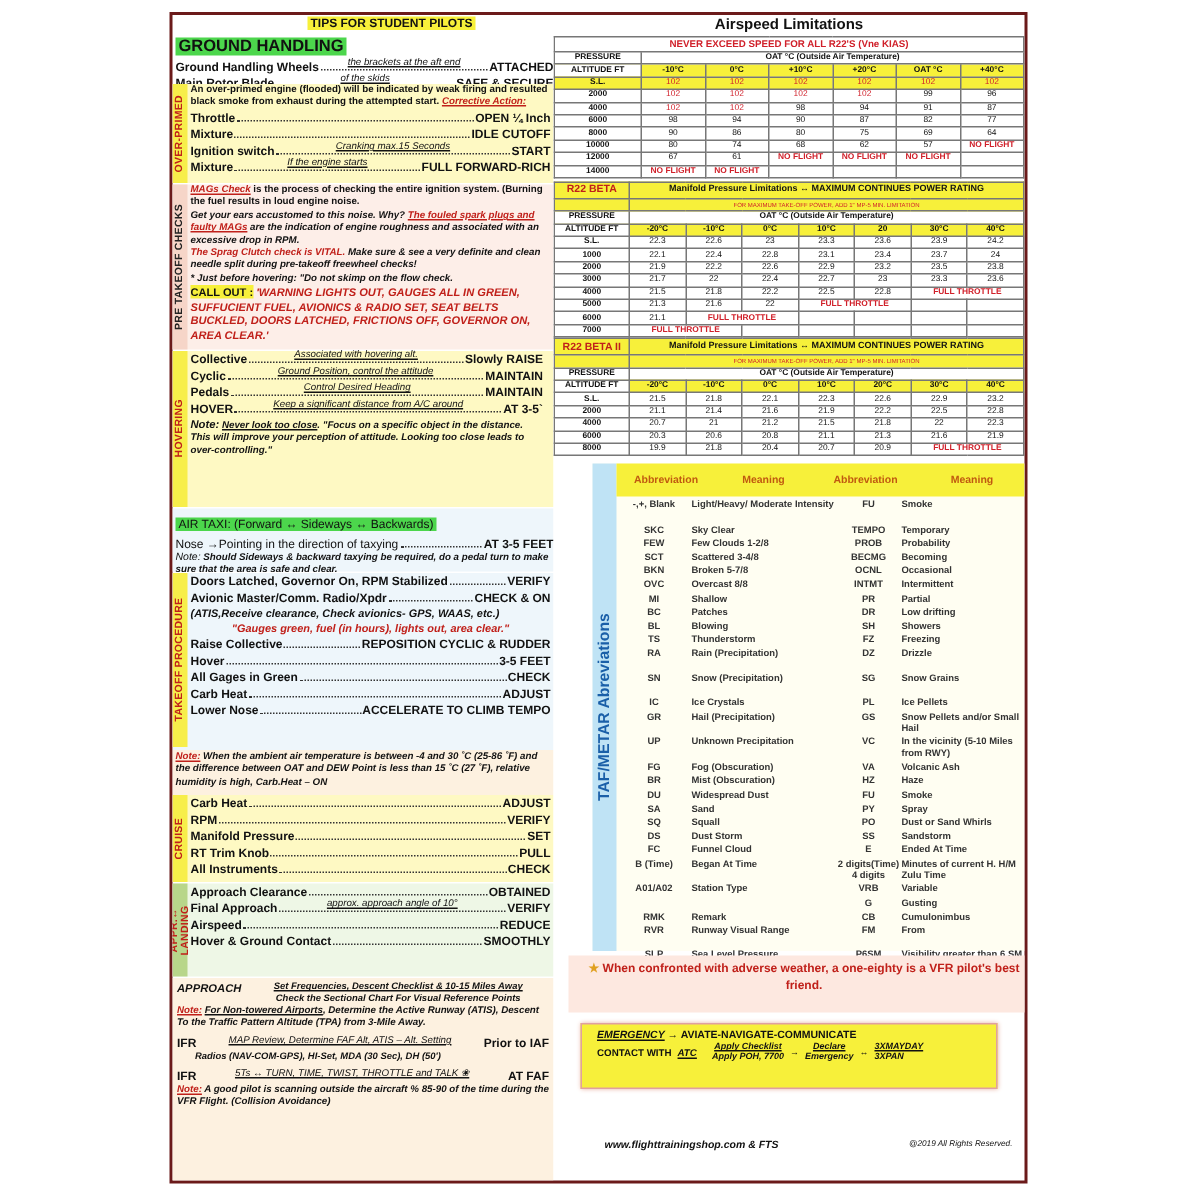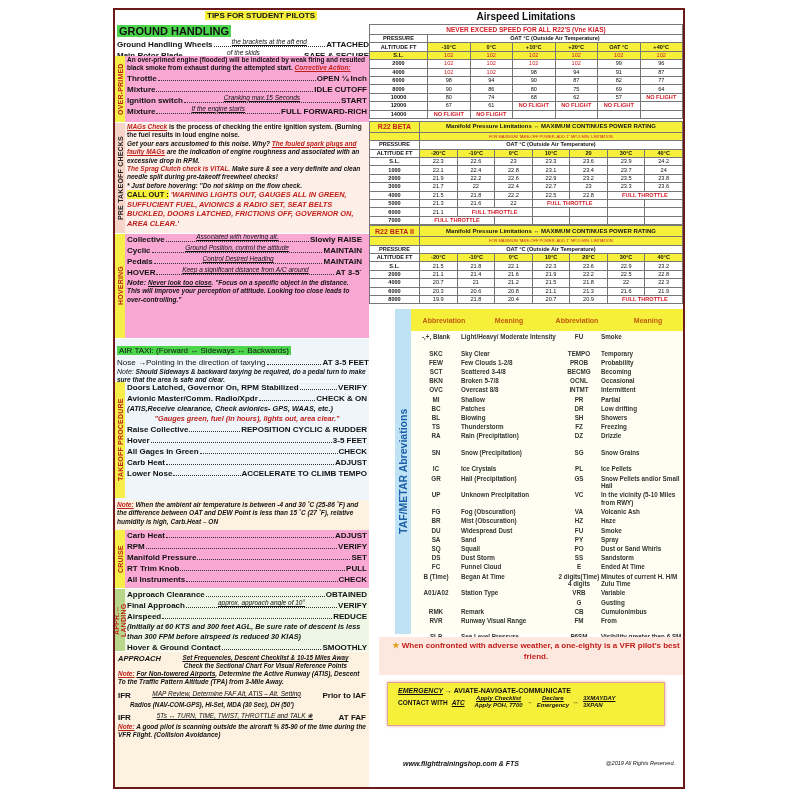--- a/index.html
+++ b/index.html
@@ -37,21 +37,21 @@
 .taf-body{position:absolute;left:16px;top:24px;right:0;bottom:0}
 .tr{display:flex;font-size:6.3px;line-height:7.6px;font-weight:bold;color:#333}
 .tr .a{width:50px;text-align:center}
 .tr .m{width:96px}
 .tr .a2{width:44px;text-align:center}
 .tr .m2{flex:1}
 .advice{position:absolute;left:10px;top:627px;width:314px;height:38px;background:#fde8e0;color:#c0201a;font-weight:bold;font-size:8px;text-align:center;line-height:11px;padding-top:3px}
 .emerg{position:absolute;left:18px;top:672px;width:278px;height:44px;background:#f7f03a;border:1px solid #e0a0a0;box-shadow:0 0 3px #e8b0a0;font-size:7px;font-weight:bold;padding:4px 10px}
 .footer{position:absolute;left:0;top:750px;width:314px;font-size:7px;font-style:italic;font-weight:bold;display:flex;justify-content:space-between;padding:0 8px 0 34px}
 .footer .c{font-size:5.5px;font-weight:normal}
-.bg-yellow{background:#f9a8d4}
+.bg-yellow{background:#fef9c3}
 .bg-pink{background:#fdeee8}
 .bg-blue{background:#eef6fb}
 .bg-green{background:#eef7e6}
 .bg-peach{background:#fdf1e0}
 </style>
 </head>
 <body>
 
 <div class="card">
 
@@ -254,21 +254,20 @@
             <span class="dots">
               <i>approx. approach angle of 10°</i>
             </span>
             <span class="val">VERIFY</span>
           </div>
         <div class="row">
             <span class="lbl">Airspeed</span>
             <span class="dots"></span>
             <span class="val">REDUCE</span>
           </div>
-        <div class="it b" style="font-size:7.3px;line-height:10px">(Initially at 60 KTS and 300 feet AGL, Be sure rate of descent is less than 300 FPM before airspeed is reduced 30 KIAS)</div>
         <div class="row">
             <span class="lbl">Hover &amp; Ground Contact</span>
             <span class="dots"></span>
             <span class="val">SMOOTHLY</span>
           </div>
       </div>
     </div>
 
     <div class="sec bg-peach" style="top:642px;height:135px;padding:2px 3px">
       <div style="display:flex;font-size:7.5px;font-weight:bold;font-style:italic">

